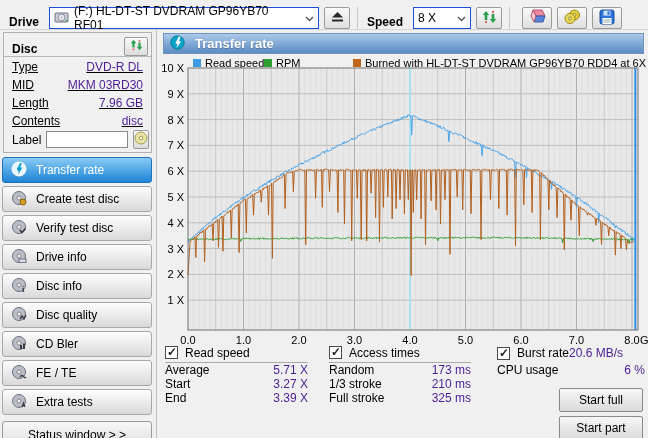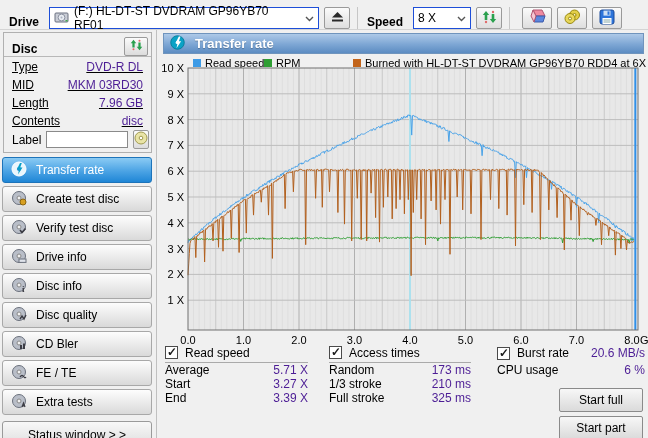--- a/index.html
+++ b/index.html
@@ -61,21 +61,21 @@
   .scol1 { left:8px;   width:143px; }
   .scol2 { left:172px; width:142px; }
   .scol3 { left:340px; width:148px; }
   .chk-row { display:flex; align-items:center; gap:7px; height:17px; padding-bottom:3px; }
   .chk-row.lined { border-bottom:1px solid #aaa; }
   .checkbox { width:13px; height:13px; background:#fff; border:1px solid #4a4a4a; position:relative; cursor:pointer; flex:0 0 13px;}
   .checkbox.checked::after { content:"✓"; position:absolute; left:1px; top:-2px; font-size:12px; font-weight:bold; color:#1a1a1a; }
   .stat-row { display:flex; justify-content:space-between; margin-top:0; }
   .sb-btn { position:absolute; right:2px; width:84px; height:24px; border:1px solid #8a8a8a; border-radius:2px;
             background:linear-gradient(#f7f7f7,#dadada); text-align:center; padding-top:4px; cursor:pointer; }
-  .spread { justify-content:space-between; display:flex; width:100%; align-items:center; }
+  .spread { display:flex; width:100%; align-items:center; }
 </style>
 </head>
 <body>
 
 <div class="toolbar">
   <span class="tb-label">Drive</span>
   <div class="combo drive-combo">
     <span><svg width="15" height="14" viewBox="0 0 15 14">
           <rect x="1" y="3" width="13" height="9" rx="1" fill="#c9cdd6" stroke="#6a7080"></rect>
           <circle cx="7.5" cy="7.5" r="3.4" fill="#e8ecf2" stroke="#8a90a0"></circle>

